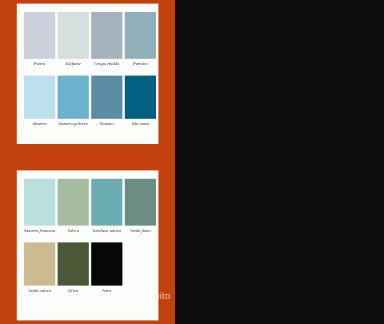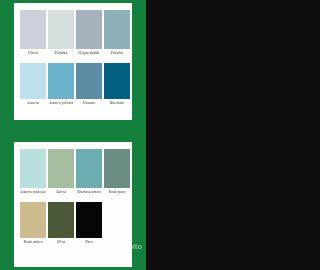--- a/index.html
+++ b/index.html
@@ -10,21 +10,21 @@
   body {
     width: 146px;
     height: 270px;
     overflow: hidden;
     font-family: "Liberation Sans", sans-serif;
   }
   .screen {
     position: relative;
     width: 146px;
     height: 270px;
-    background: #15803d;
+    background: #c2410c;
     box-sizing: border-box;
   }
   .card {
     position: absolute;
     left: 14px;
     width: 118px;
     background: #fdfdfb;
     box-sizing: border-box;
     padding: 7px 4px 6px 4px;
   }

